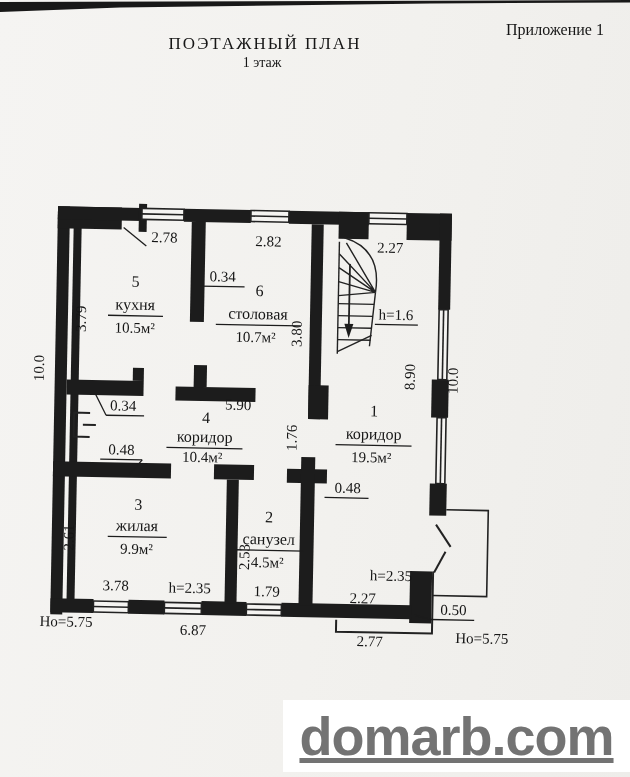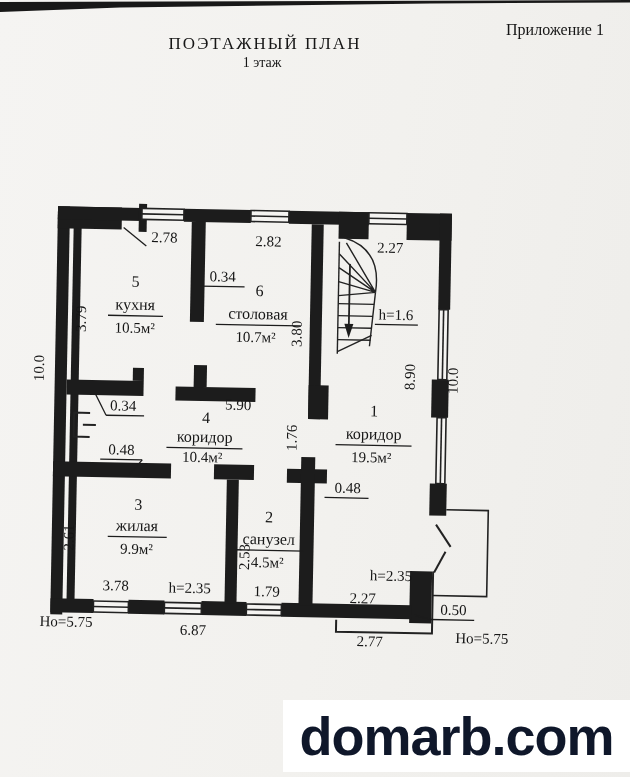--- a/index.html
+++ b/index.html
@@ -197,17 +197,17 @@
         <text class="rname" x="271" y="544">санузел</text>
         <line x1="237" y1="550" x2="306" y2="550" stroke="#1c1c1c" stroke-width="1.3"></line>
         <text class="rarea" x="270" y="567">4.5м²</text>
       </g>
     </g>
 
   </g>
 </svg>
 
 
-<div id="watermark" style="color: #0f172a;">
+<div id="watermark" style="color: #737373; text-decoration: underline;">
   <span>domarb.com</span>
 </div>
 
 </div>
 
 </body></html>

